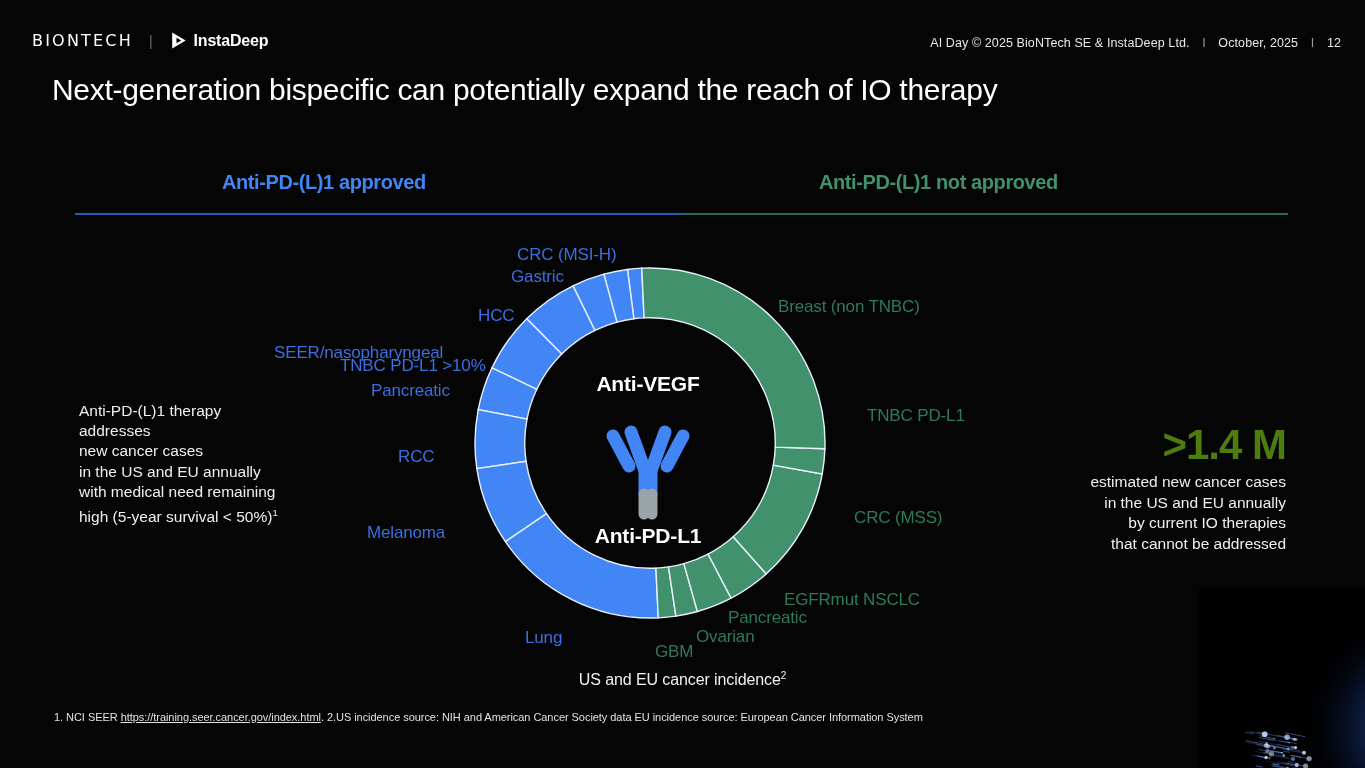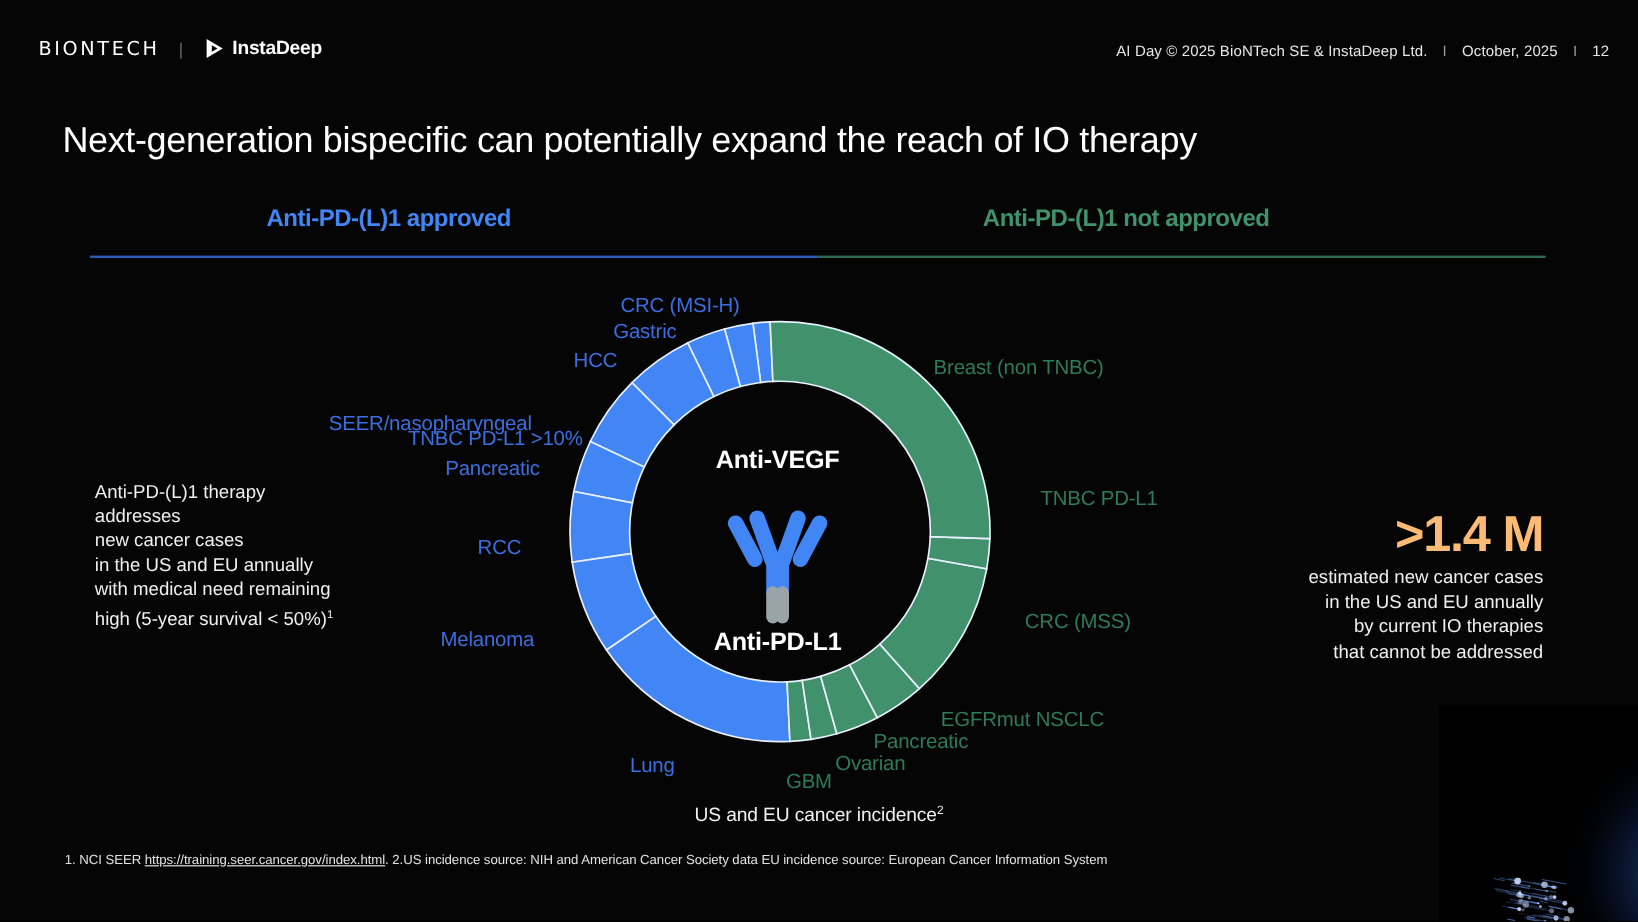--- a/index.html
+++ b/index.html
@@ -25,21 +25,21 @@
   .instadeep{font-size:16px;font-weight:700;letter-spacing:-.2px;color:#fff;}
   .hdr-right{
     position:absolute;right:44px;top:36px;
     font-size:12.5px;color:#e8e8e8;letter-spacing:.1px;white-space:nowrap;
   }
   .hdr-right .sep{color:#9a9a9a;margin:0 9px;}
 
   
   .title{
     position:absolute;left:52px;top:73px;
-    font-size:30px;font-weight:400;color:#fff;letter-spacing:-.3px;margin-top:28px;
+    font-size:30px;font-weight:400;color:#fff;letter-spacing:-.3px;
   }
 
   
   .colhead{position:absolute;top:171px;font-size:20px;font-weight:700;letter-spacing:-.4px;}
   .colhead.left{left:222px;color:#4285F4;}
   .colhead.right{left:819px;color:#41916C;}
   .rule{position:absolute;top:213px;height:2px;}
   .rule.left{left:75px;width:607px;background:#2b5bb5;}
   .rule.right{left:682px;width:606px;background:#2e6a51;}
 
@@ -67,21 +67,21 @@
     font-size:16px;color:#f0f0f0;letter-spacing:-.1px;
   }
   .caption sup{font-size:10px;}
 
   
   .left-block{position:absolute;left:79px;top:401px;width:250px;}
   .right-block{position:absolute;right:79px;top:418px;width:260px;text-align:right;}
   .lead{font-size:15.5px;line-height:20px;color:#efefef;}
   .big{font-size:42px;font-weight:700;line-height:54px;letter-spacing:-1px;}
   .big.blue{color:#4285F4;}
-  .big.green{color:#fdba74;}
+  .big.green{color:#4d7c0f;}
   .body-t{font-size:15.5px;line-height:20.5px;color:#efefef;}
   .body-t sup{font-size:9.5px;}
 
   
   .foot{
     position:absolute;left:54px;top:711px;
     font-size:11px;color:#e2e2e2;letter-spacing:-.05px;white-space:nowrap;
   }
   .foot a{color:#e2e2e2;text-decoration:underline;}
 
@@ -163,21 +163,21 @@
         <path d="M59 80 L59 100" stroke="#9AA3A8" stroke-width="11"></path>
       </g>
     </svg>
 
     <div class="ctr-lab bot">Anti-PD-L1</div>
   </div>
 
   <div id="label-layer">
       <div class="slab b" style="left: 517px; top: 245px;">CRC (MSI-H)</div>
       <div class="slab b" style="left: 511px; top: 267px;">Gastric</div>
-      <div class="slab b" style="left: 478px; top: 291px;">HCC</div>
+      <div class="slab b" style="left: 478px; top: 306px;">HCC</div>
       <div class="slab b" style="left: 340px; top: 312px; margin-top: 44px;">TNBC  PD-L1 &gt;10%</div>
       <div class="slab b" style="left: 274px; top: 343px;">SEER/nasopharyngeal</div>
       <div class="slab b" style="left: 371px; top: 381px;">Pancreatic</div>
       <div class="slab b" style="left: 398px; top: 447px;">RCC</div>
       <div class="slab b" style="left: 367px; top: 523px;">Melanoma</div>
       <div class="slab b" style="left: 525px; top: 616px; margin-top: 12px;">Lung</div>
       <div class="slab g" style="left: 778px; top: 297px;">Breast (non TNBC)</div>
       <div class="slab g" style="left: 867px; top: 406px;">TNBC PD-L1</div>
       <div class="slab g" style="left: 854px; top: 508px;">CRC (MSS)</div>
       <div class="slab g" style="left: 784px; top: 590px;">EGFRmut NSCLC</div>

